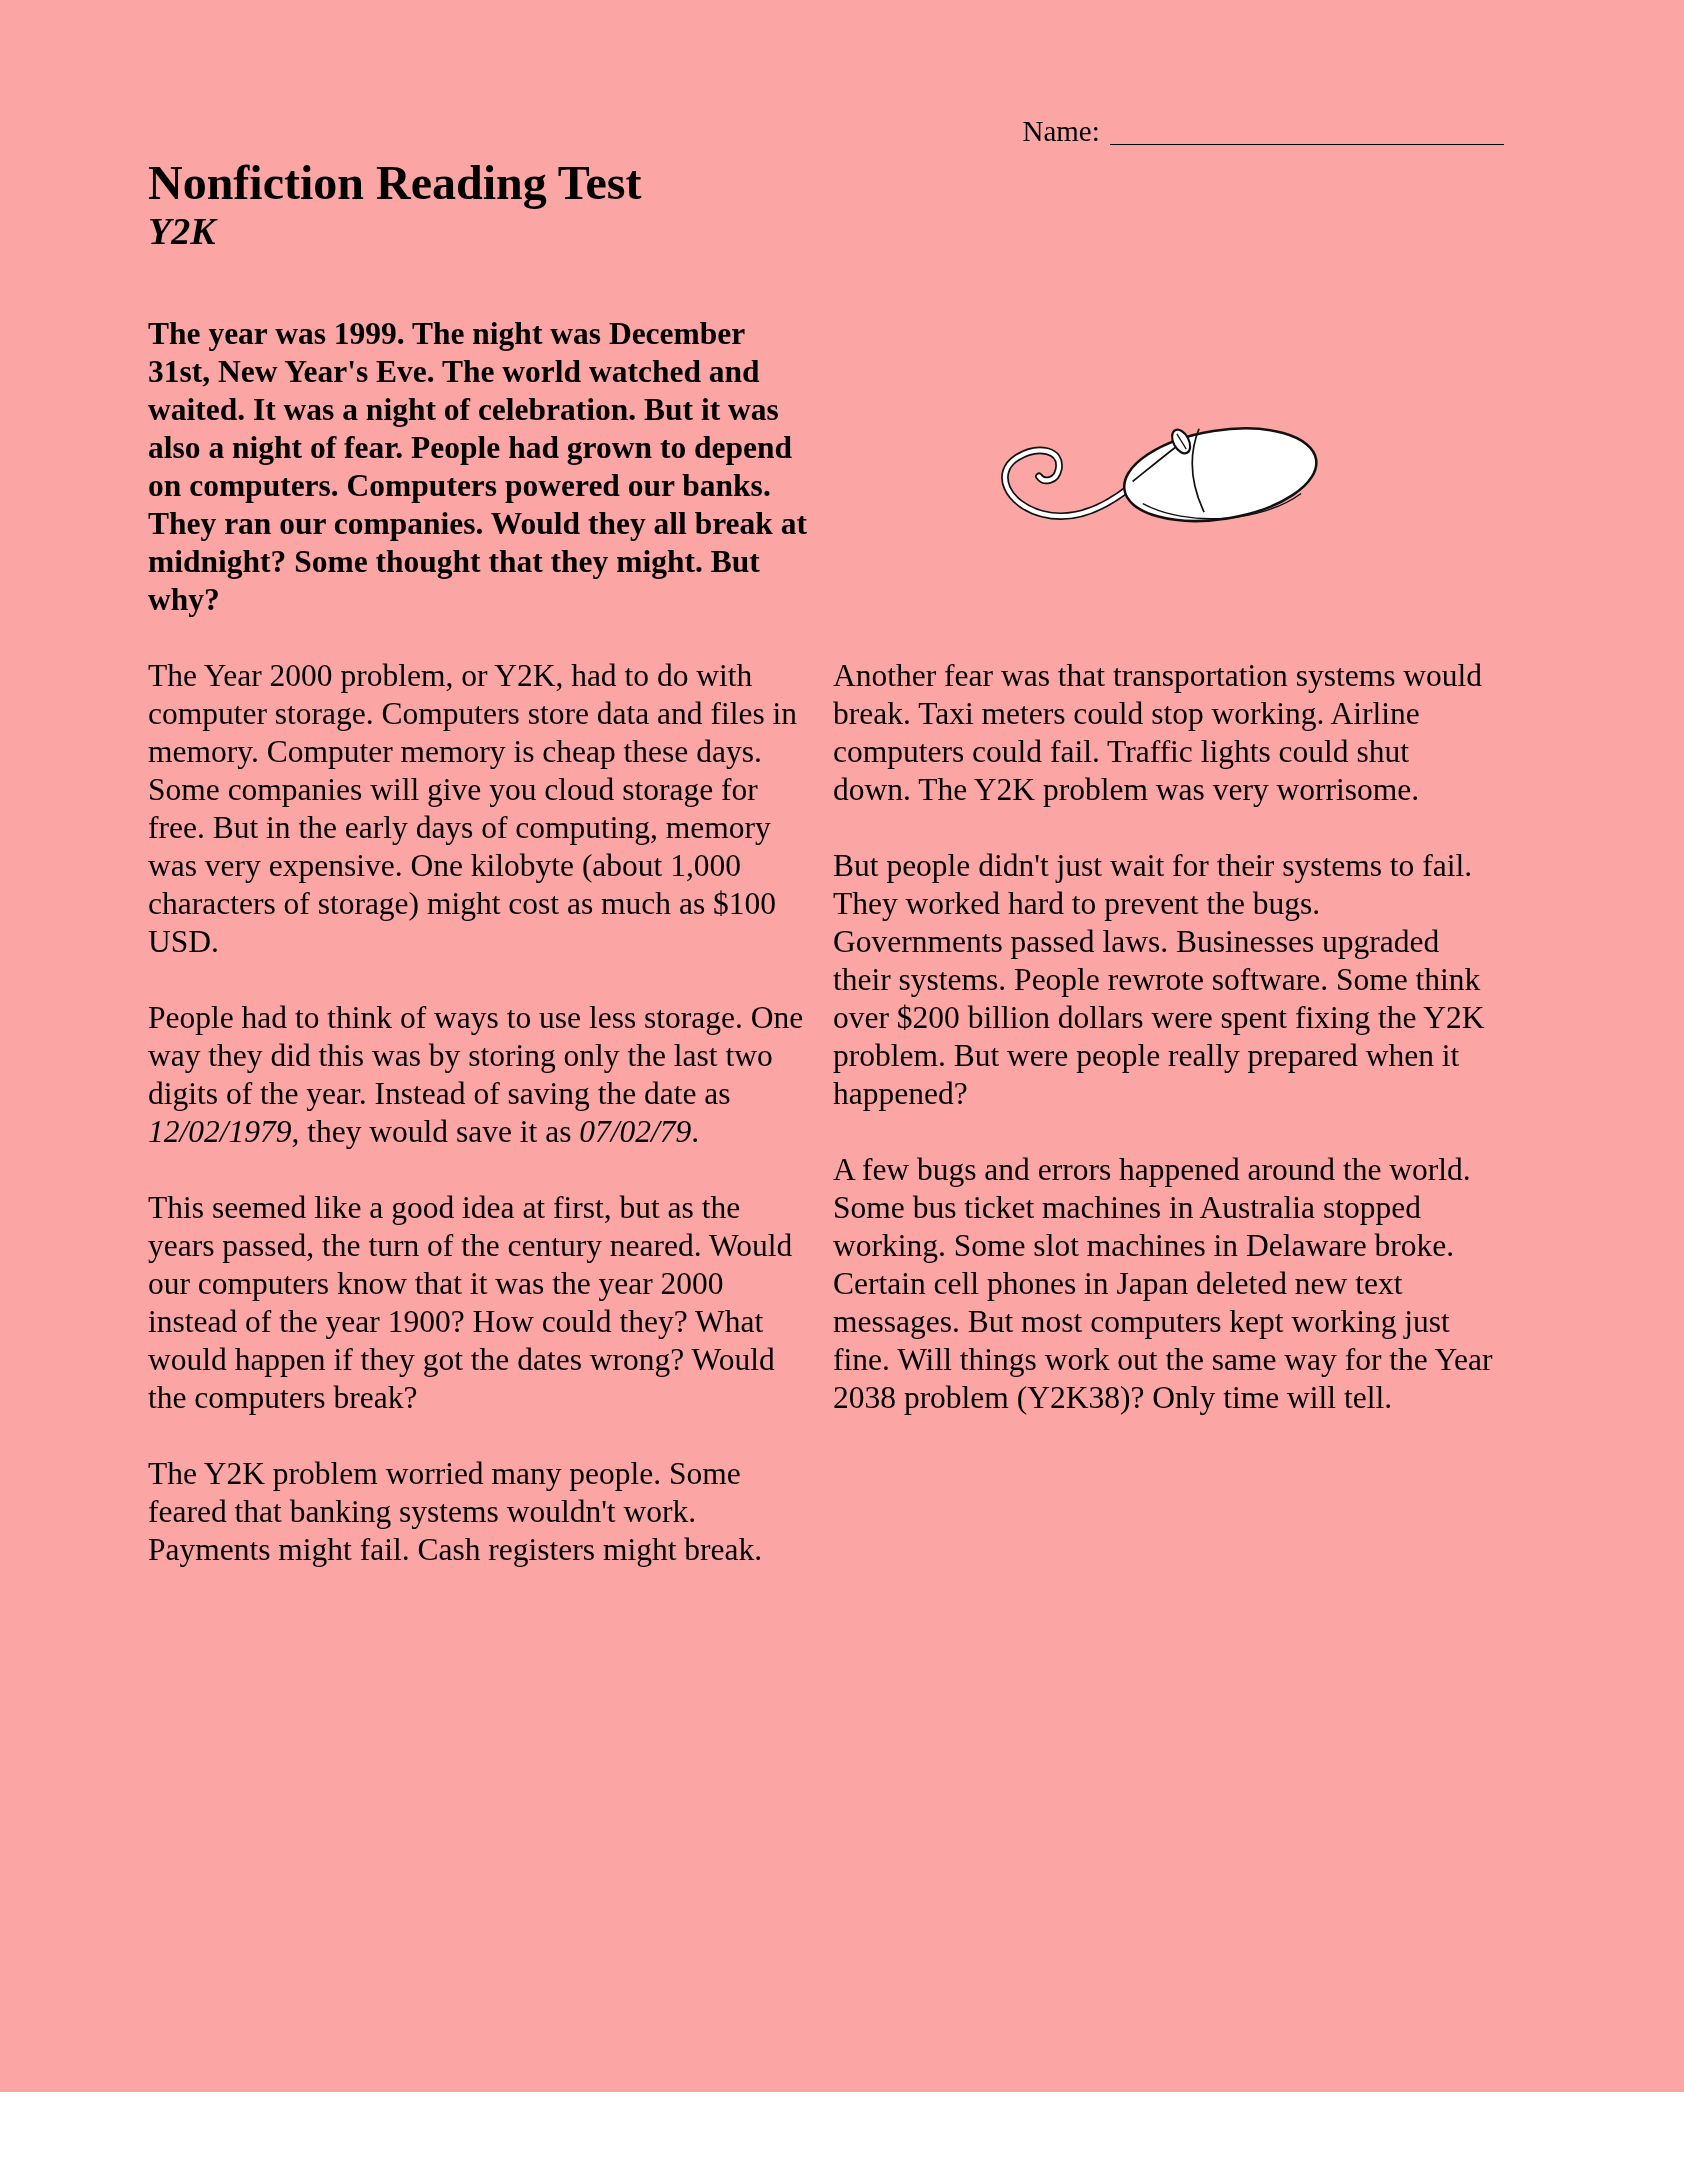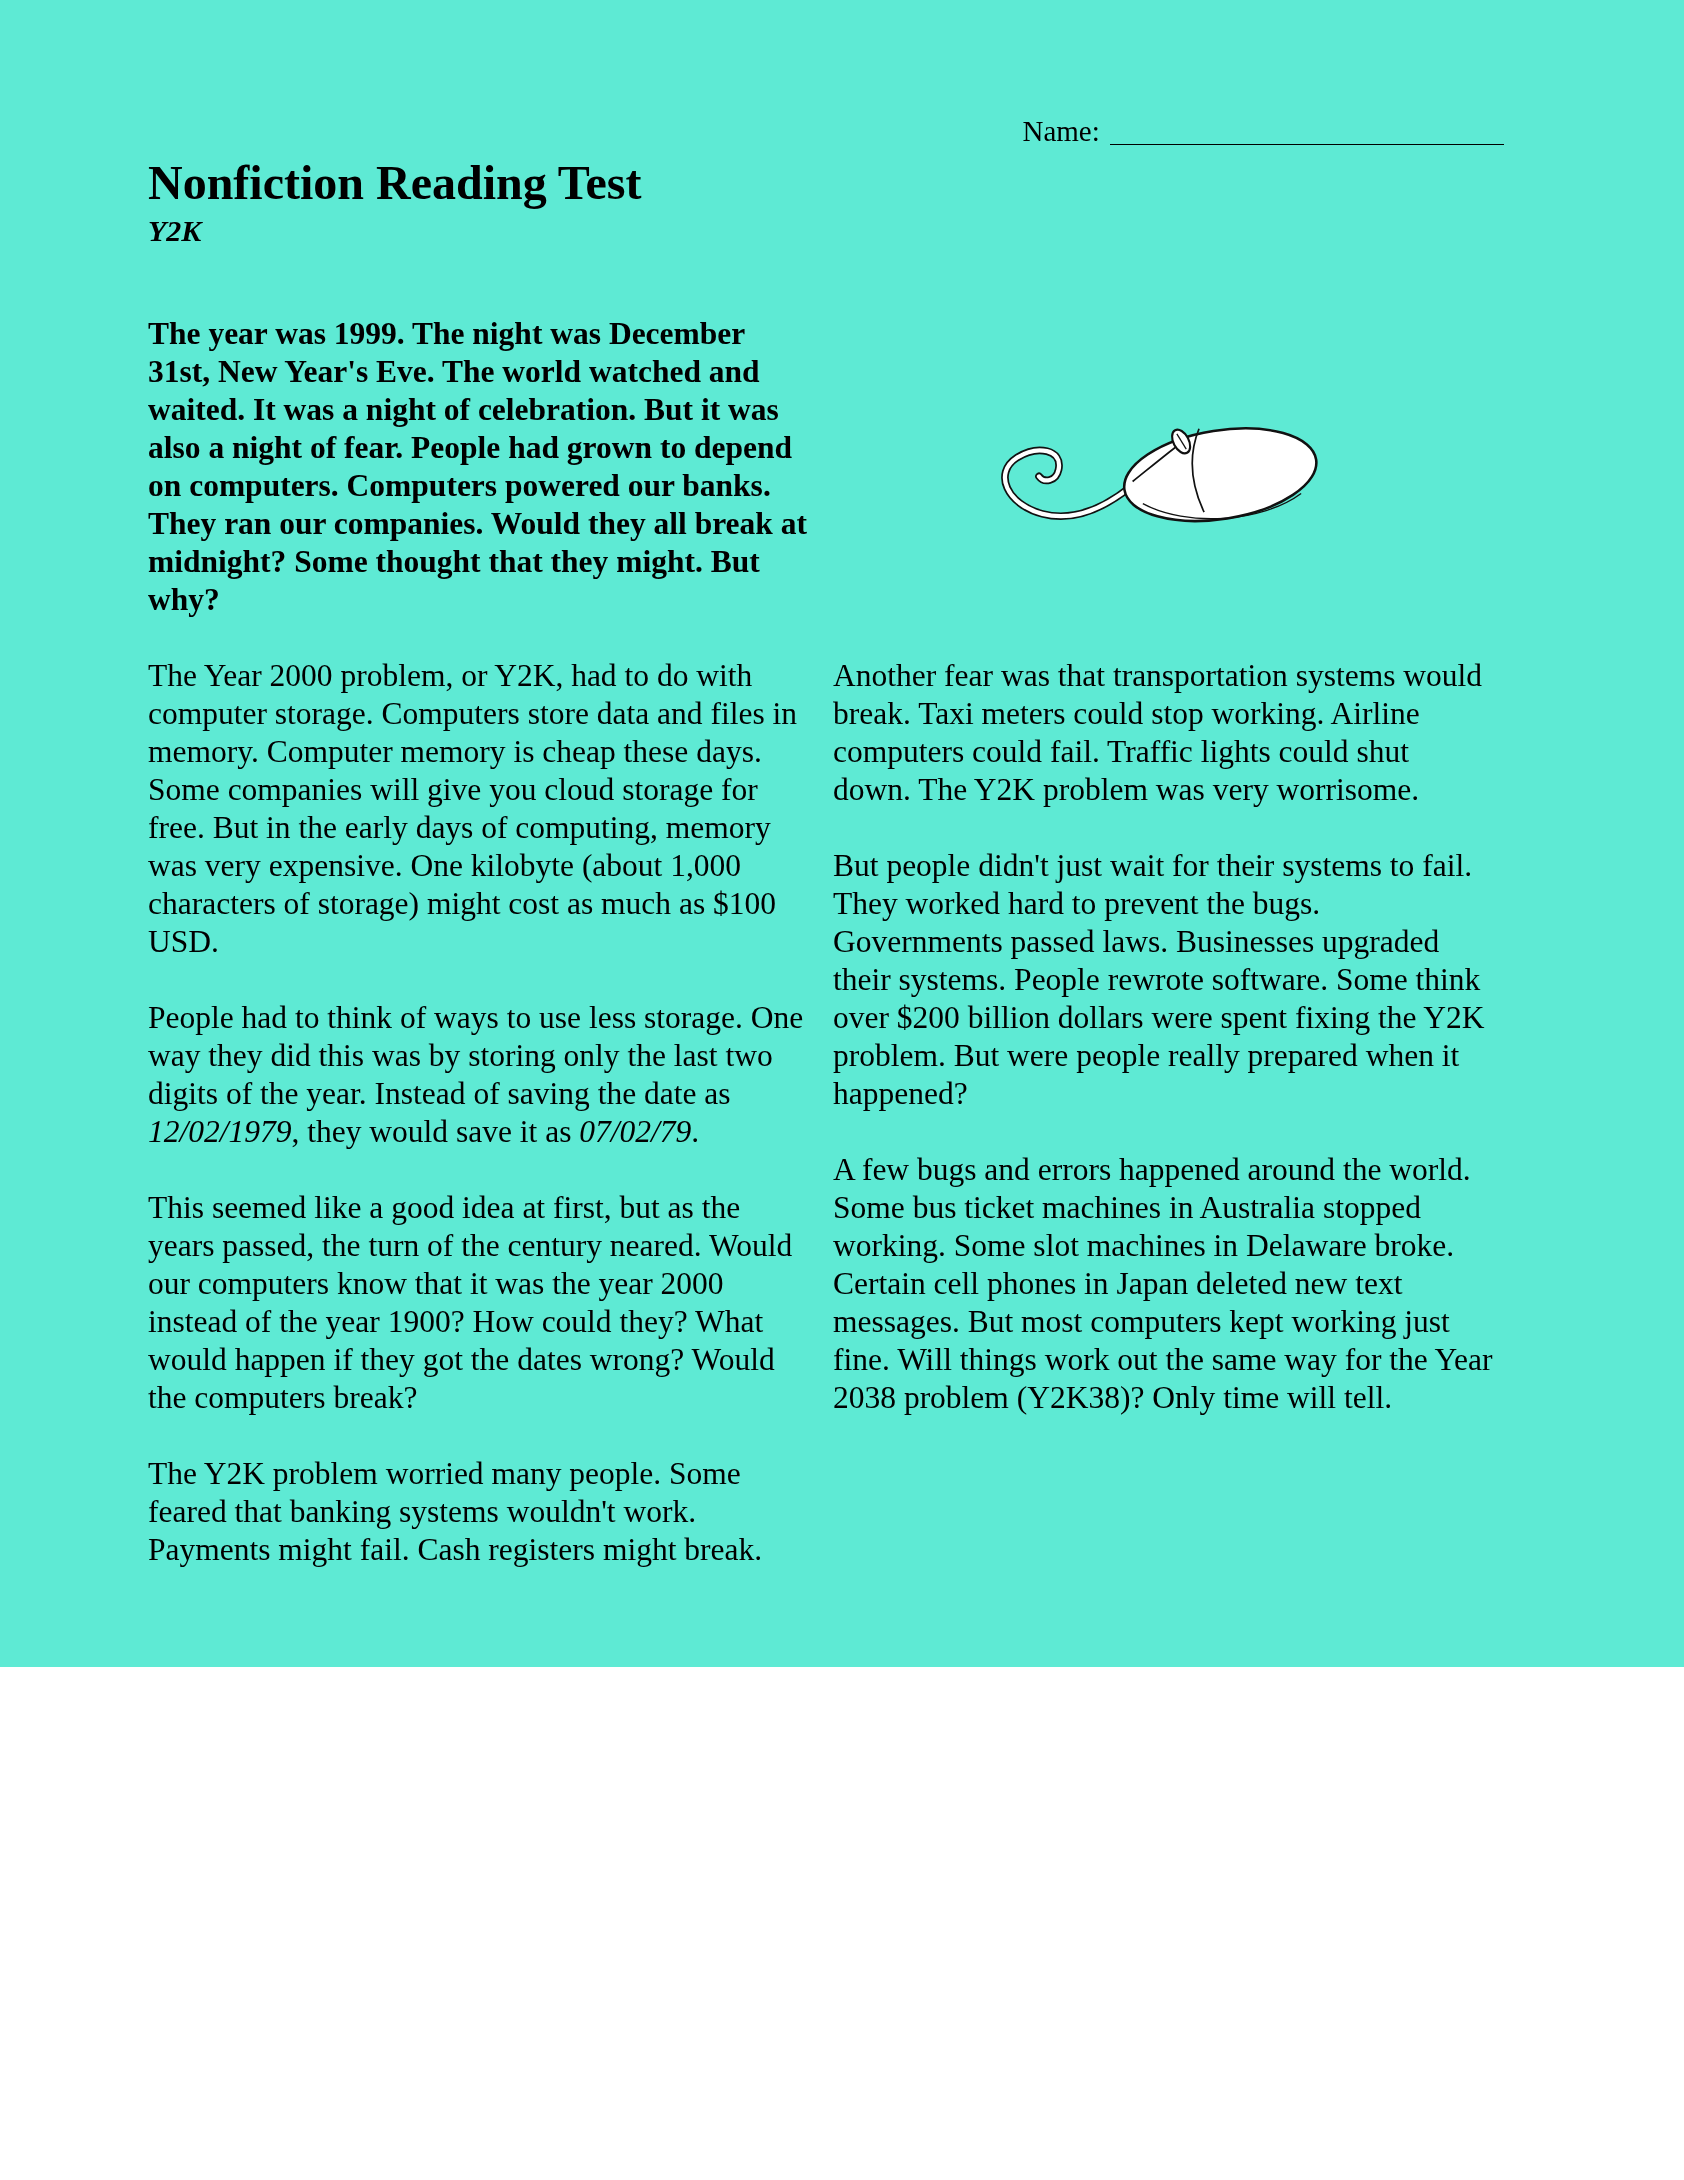--- a/index.html
+++ b/index.html
@@ -3,23 +3,23 @@
 <meta charset="utf-8">
 <style>
   html, body {
     margin: 0;
     padding: 0;
     background: #ffffff;
   }
   .page {
     position: relative;
     width: 1685px;
-    height: 1667px;
+    height: 2092px;
     box-sizing: border-box;
-    background: #5eead4;
+    background: #fca5a5;
     color: #000000;
     font-family: "Liberation Serif", "DejaVu Serif", serif;
     font-size: 31.5px;
     line-height: 38px;
     padding: 111px 181px 68px 148px;
     overflow: hidden;
   }
 
   
   .name-row {
@@ -40,21 +40,21 @@
 
   
   h1.doc-title {
     margin: 8.5px 0 0 0;
     font-size: 48px;
     line-height: 48px;
     font-weight: bold;
   }
   h2.doc-subtitle {
     margin: 1.7px 0 0 0;
-    font-size: 30px;
+    font-size: 38px;
     line-height: 46px;
     font-weight: bold;
     font-style: italic;
   }
 
   .directions {
     margin: 41px 0 0 0;
   }
   .directions .dir-label { font-weight: bold; }
 

